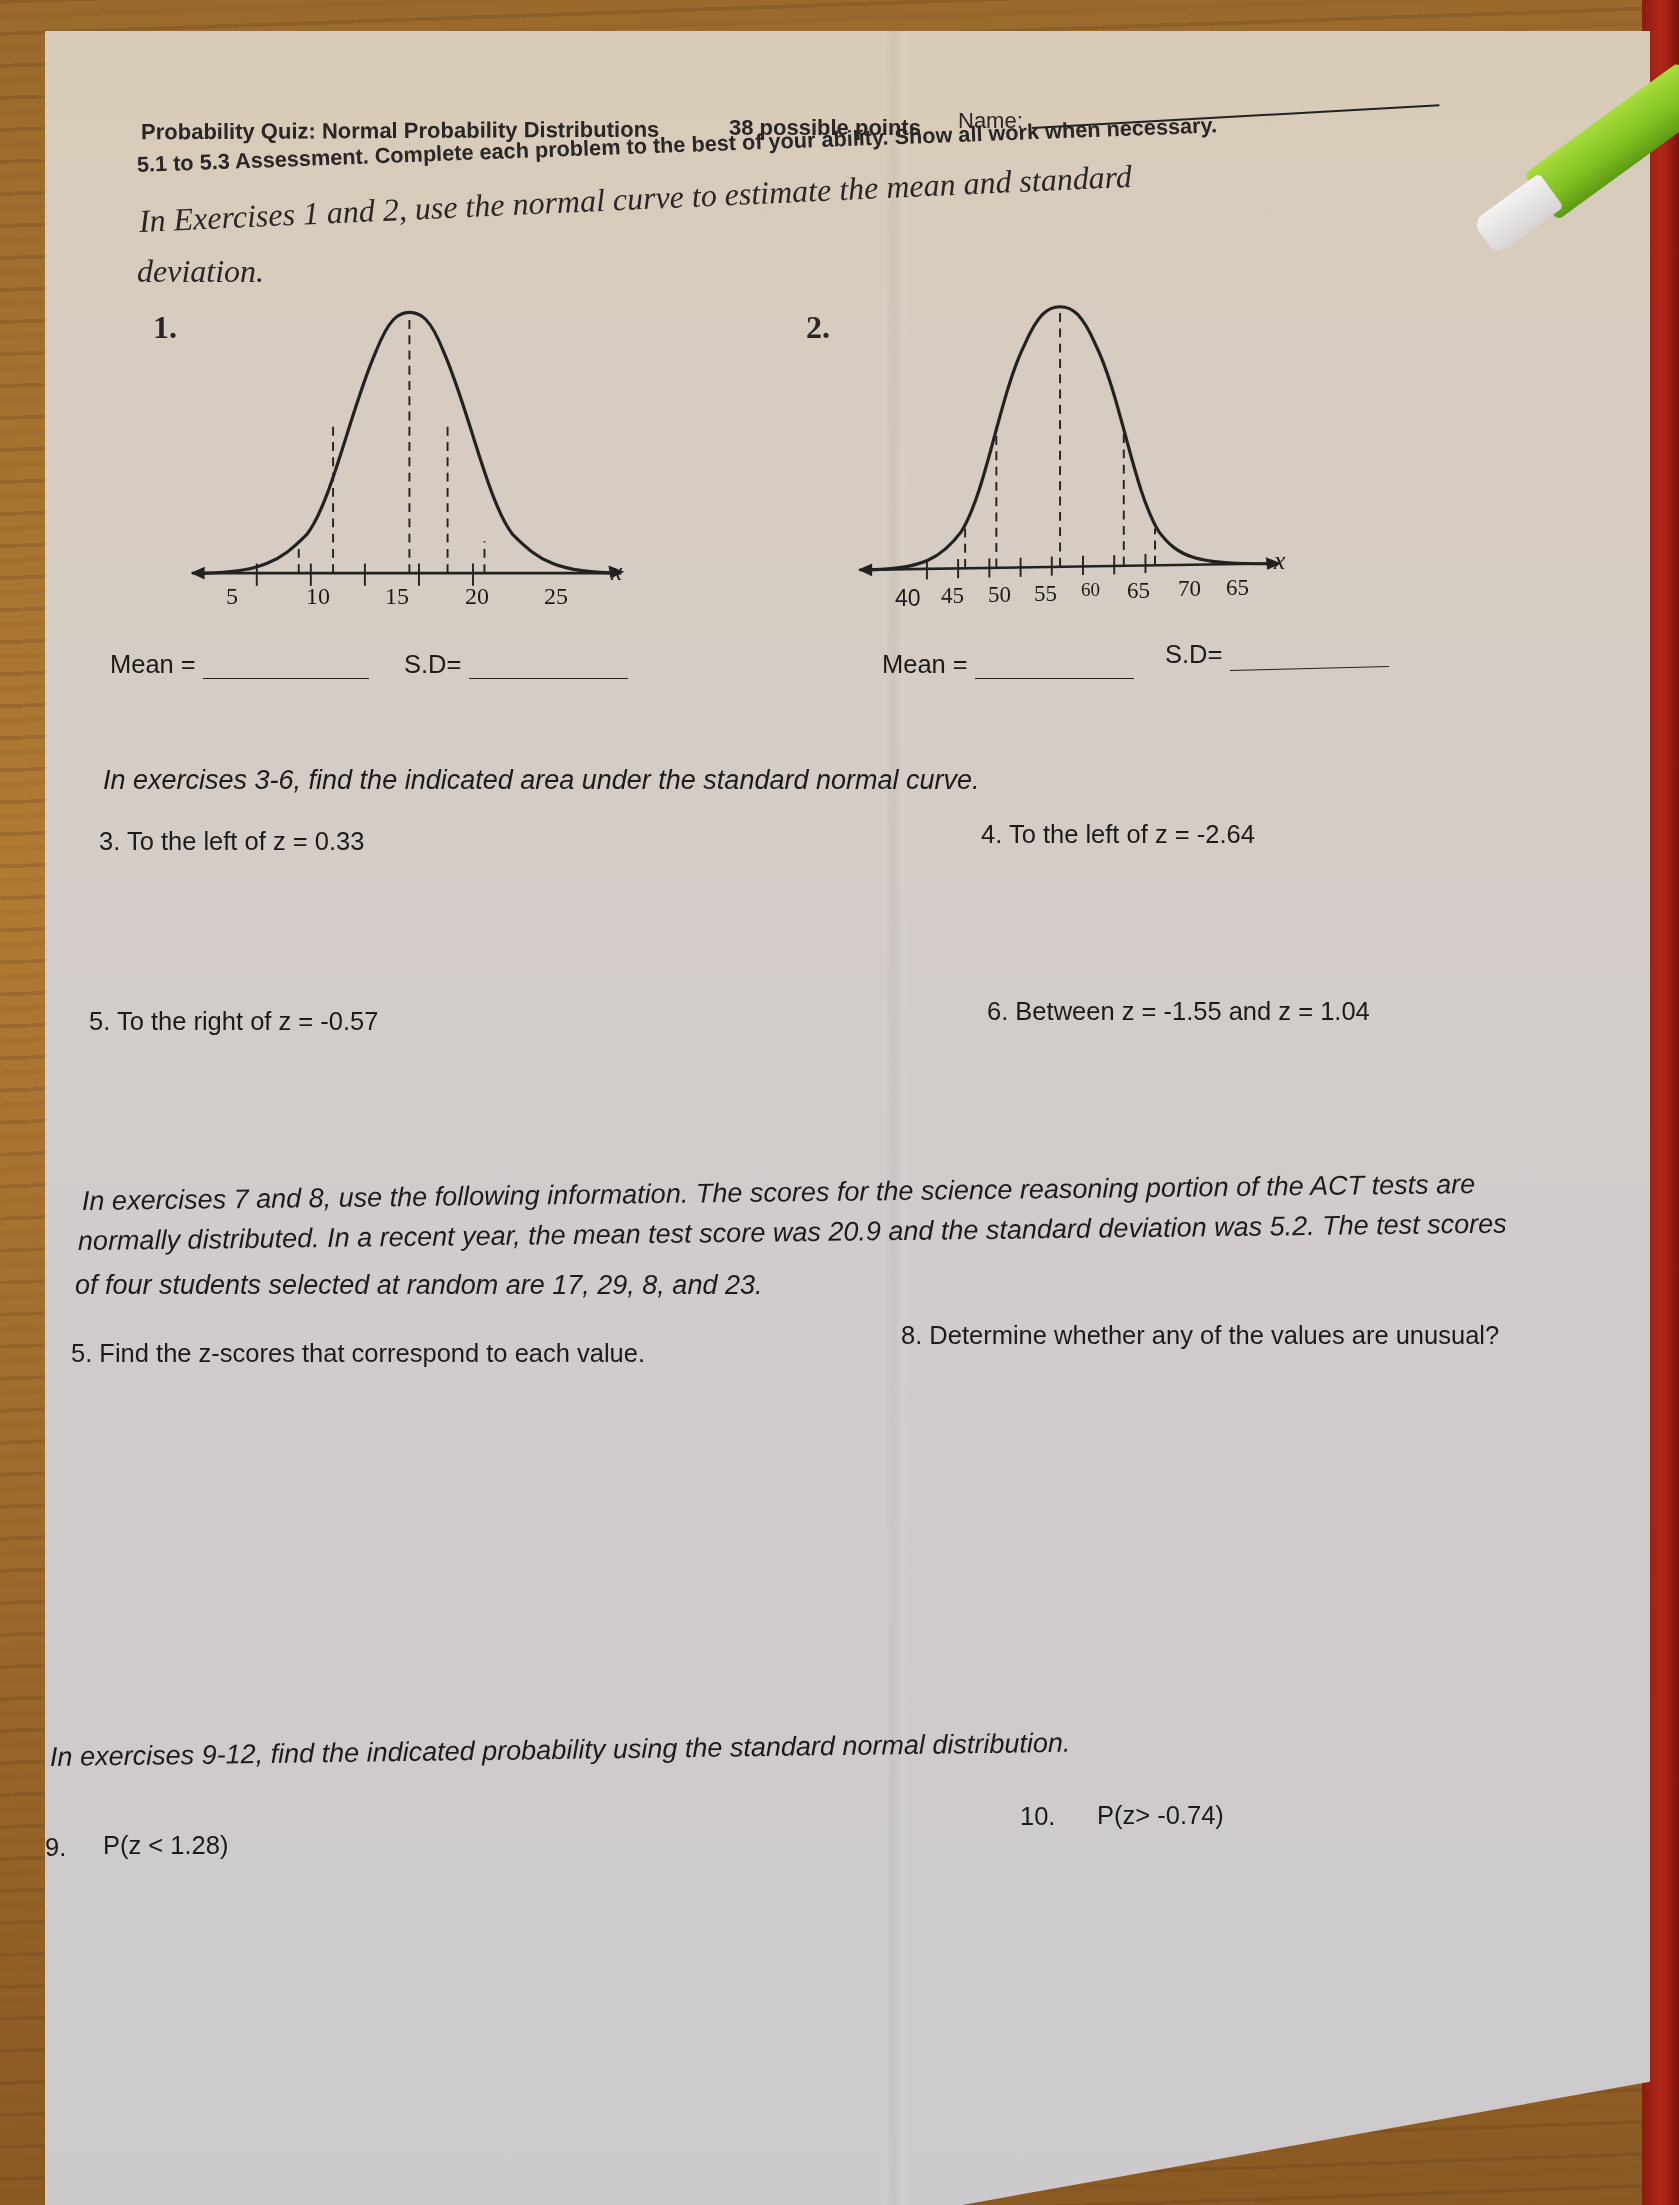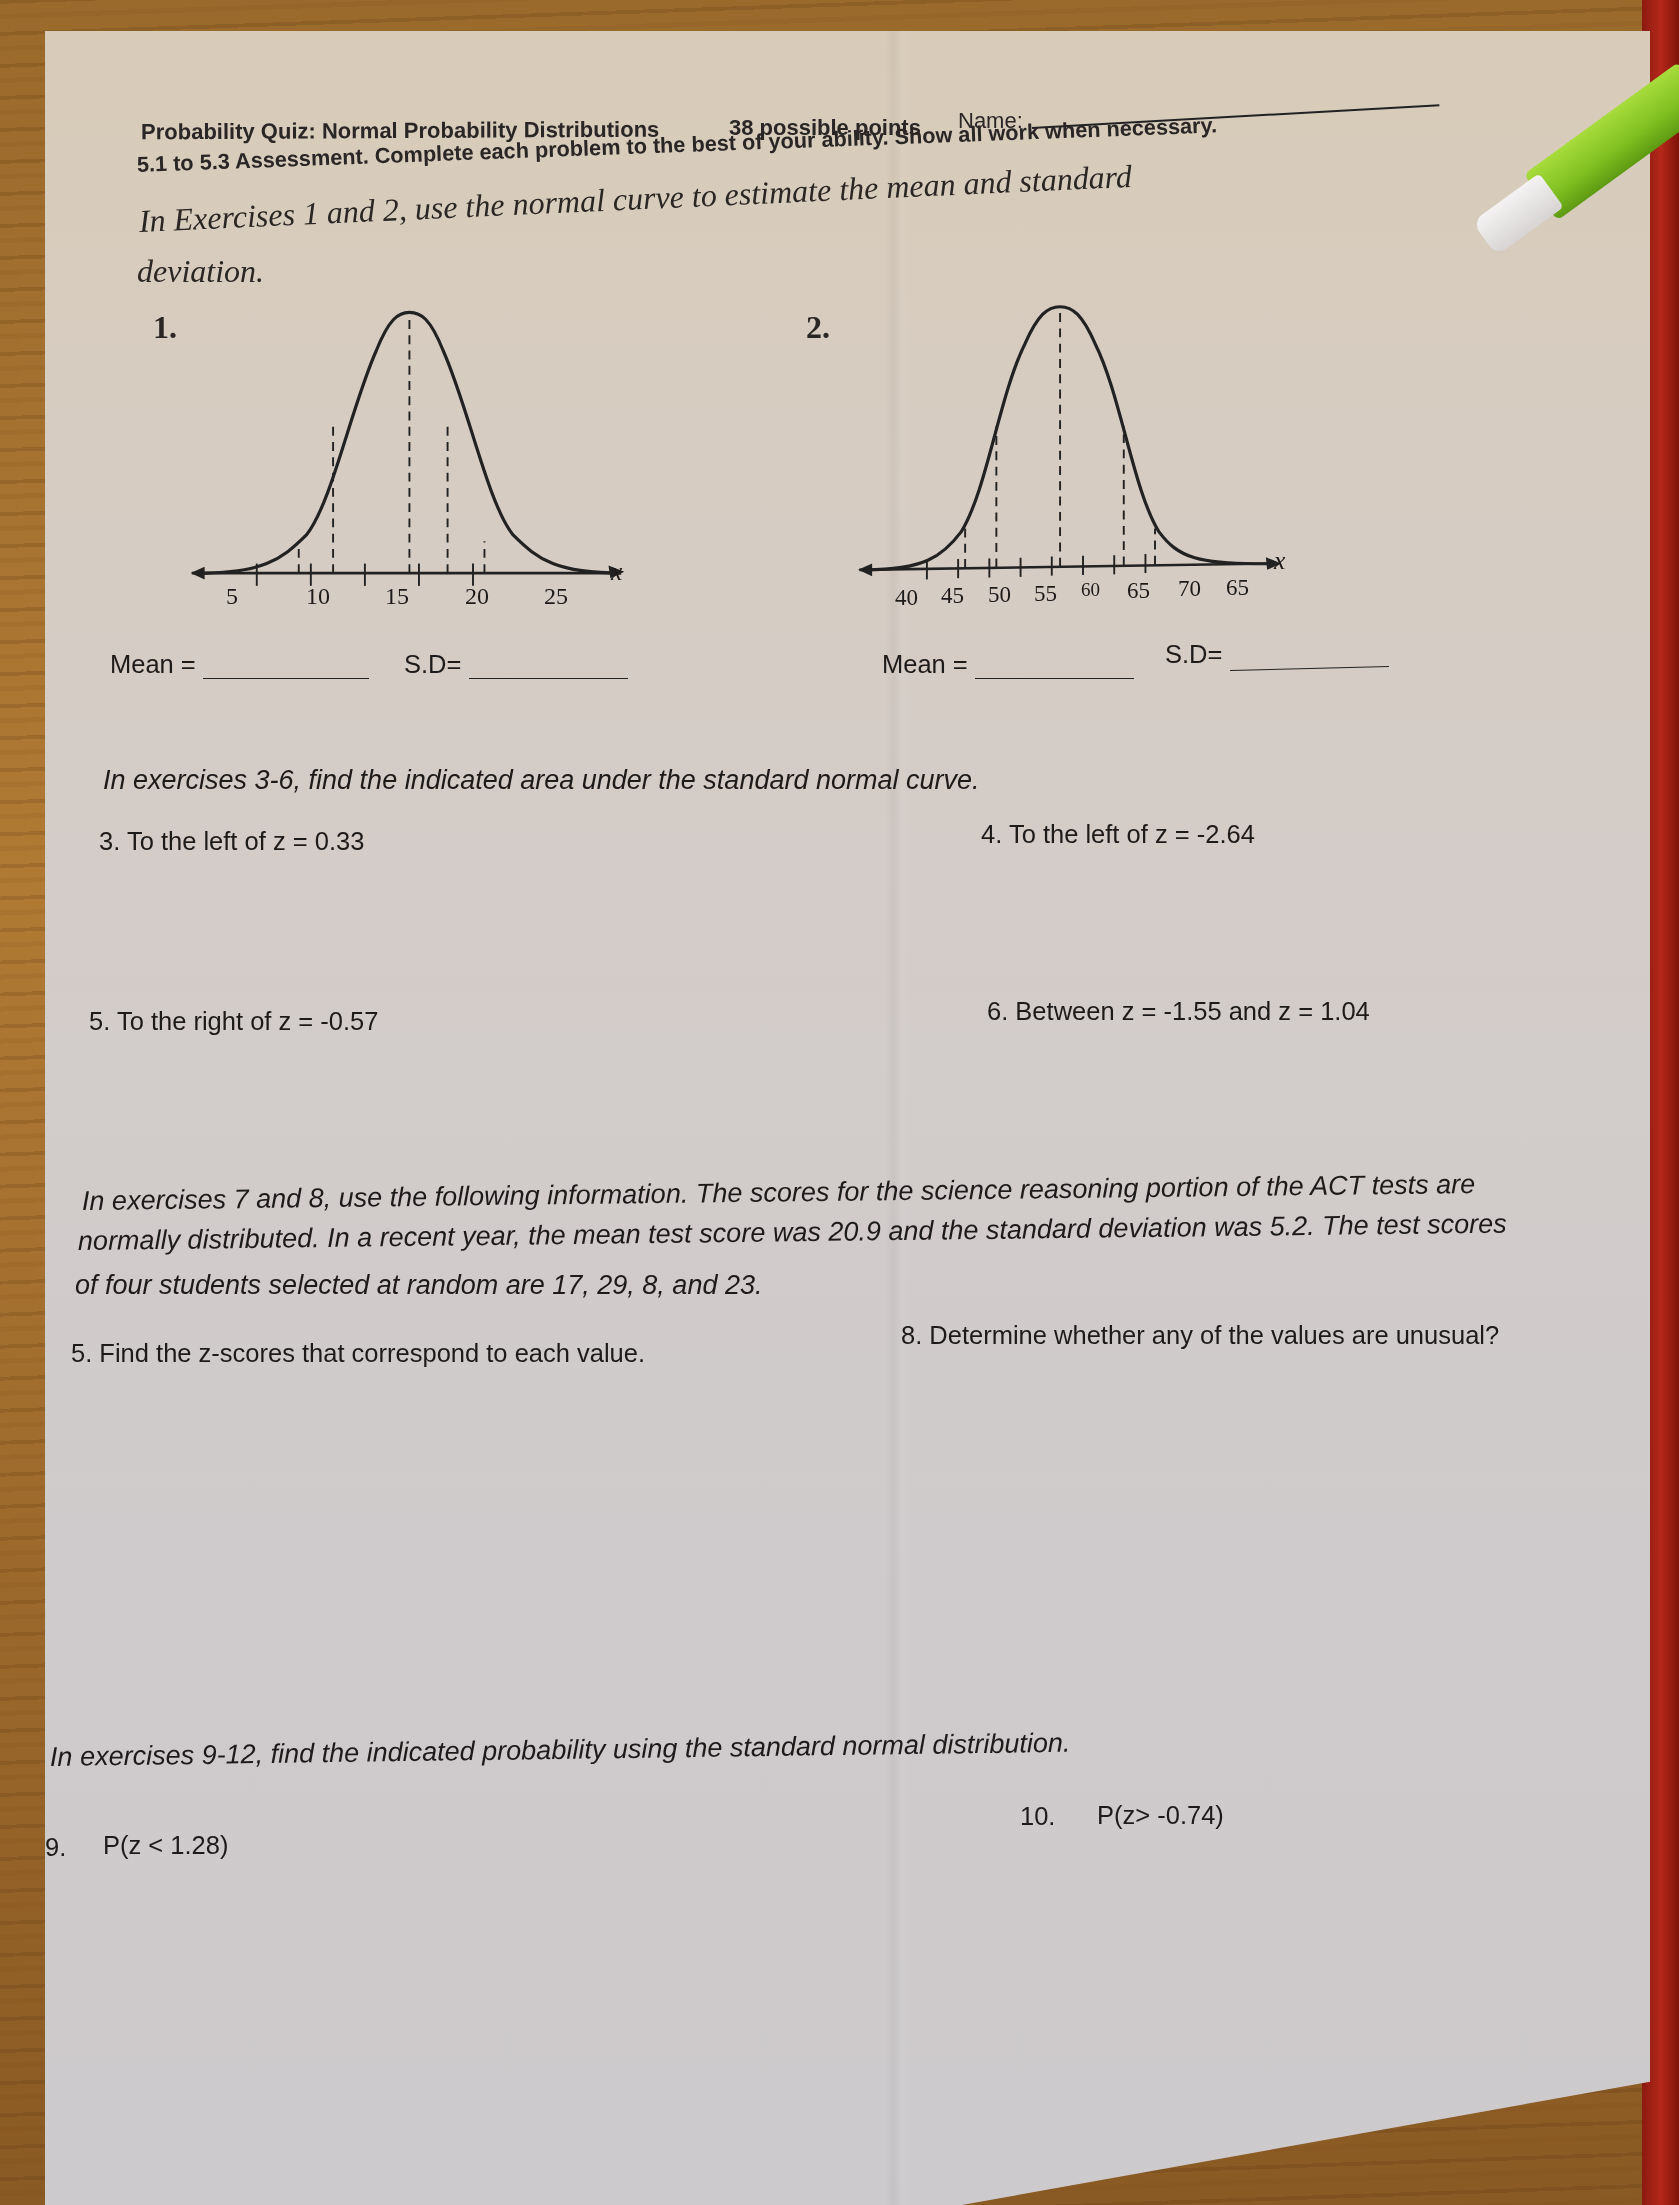--- a/index.html
+++ b/index.html
@@ -108,21 +108,21 @@
     <line x1="116" y1="410" x2="116" y2="440"></line>
     <line x1="165" y1="408" x2="165" y2="438"></line>
     <line x1="214" y1="407" x2="214" y2="437"></line>
     <line x1="263" y1="406" x2="263" y2="436"></line>
     <line x1="312" y1="404" x2="312" y2="434"></line>
     <line x1="361" y1="403" x2="361" y2="433"></line>
     <line x1="410" y1="402" x2="410" y2="432"></line>
     <line x1="459" y1="400" x2="459" y2="430"></line>
   </g>
 </svg>
-<div class="txt" style="left:895px; top:585px; font-family:Liberation Serif, serif; font-size:23px;text-align:right;">40</div>
+<div class="txt" style="left:895px; top:585px; font-family:Liberation Sans, sans-serif; font-size:23px;text-align:right;">40</div>
 <div class="txt" style="left:941px; top:583px; font-family:'Liberation Serif',serif; font-size:23px;">45</div>
 <div class="txt" style="left:988px; top:582px; font-family:'Liberation Serif',serif; font-size:23px;">50</div>
 <div class="txt" style="left:1034px; top:581px; font-family:'Liberation Serif',serif; font-size:23px;">55</div>
 <div class="txt" style="left:1081px; top:579px; font-family:'Liberation Serif',serif; font-size:19px;">60</div>
 <div class="txt" style="left:1127px; top:578px; font-family:'Liberation Serif',serif; font-size:23px;">65</div>
 <div class="txt" style="left:1178px; top:576px; font-family:'Liberation Serif',serif; font-size:23px;">70</div>
 <div class="txt" style="left:1226px; top:575px; font-family:'Liberation Serif',serif; font-size:23px;">65</div>
 <div class="txt" style="left:1274px; top:546px; font-family:'Liberation Serif',serif; font-style:italic; font-size:25.5px;">x</div>
 
 <div class="txt q" style="left:110px; top:650px;">

